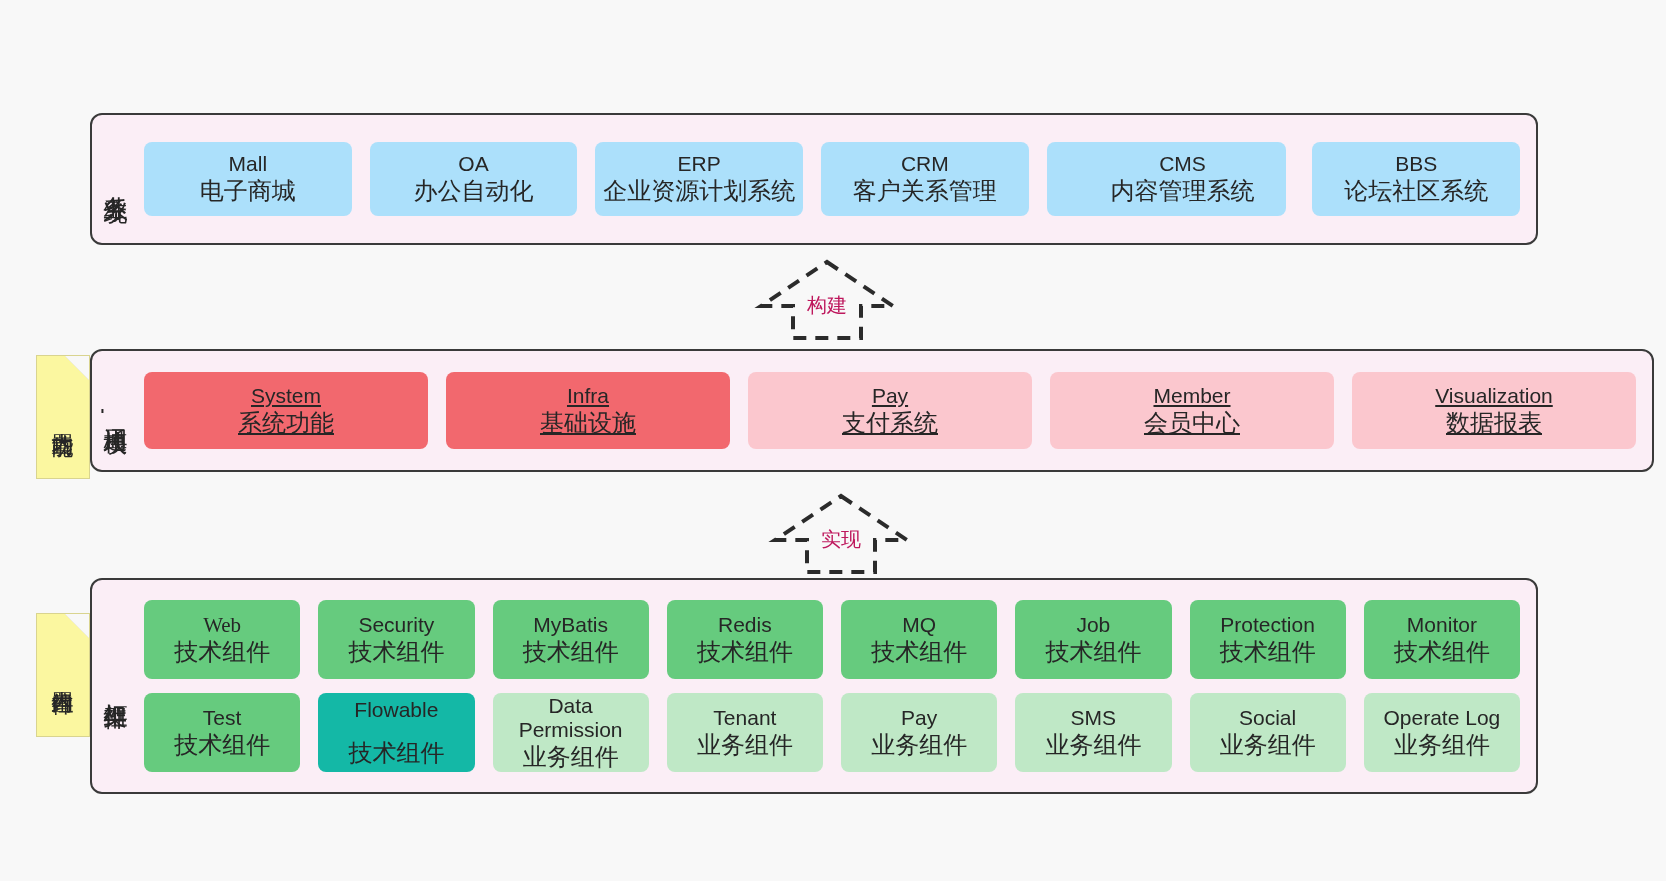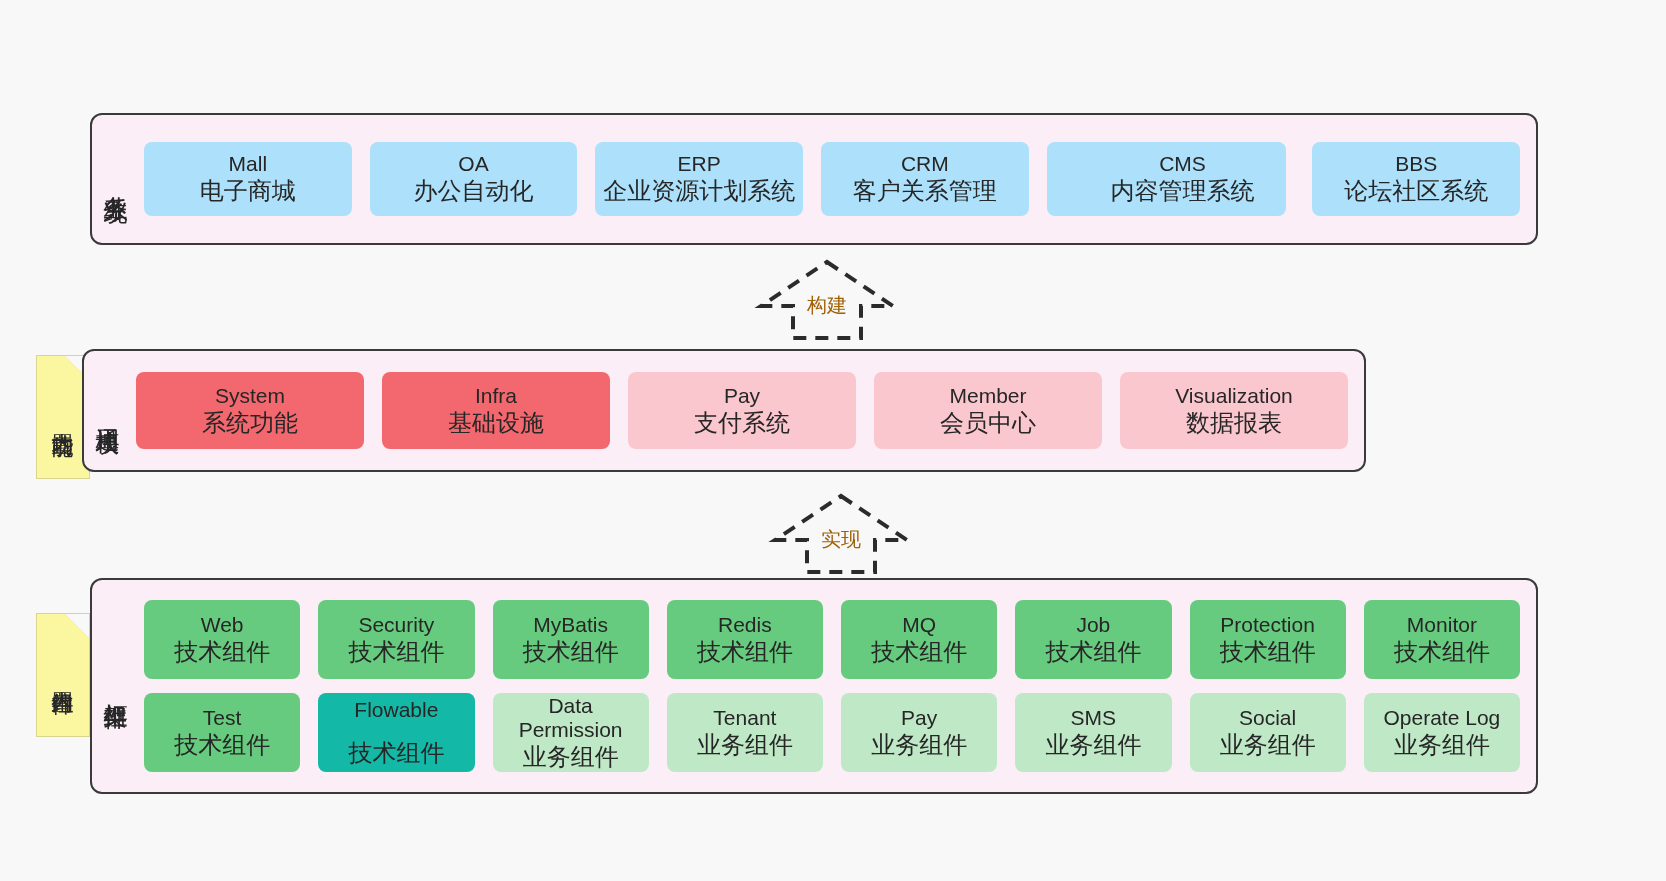--- a/index.html
+++ b/index.html
@@ -73,21 +73,21 @@
     font-size: 21px;
   }
   .cell .cn {
     font-size: 24px;
   }
 
   
   #band-business { left: 90px; top: 113px; width: 1448px; height: 132px; }
   #band-business .cell { height: 74px; background: #ace0fb; }
 
-  #band-common { left: 82px; top: 349px; width: 1284px; height: 123px; }
+  #band-common { left: 90px; top: 349px; width: 1564px; height: 123px; text-decoration: underline; }
   #band-common .cell { height: 77px; }
 
   #band-framework { left: 90px; top: 578px; width: 1448px; height: 216px; }
   #band-framework .cell { height: 79px; }
 
   
   .note {
     position: absolute;
     box-sizing: border-box;
     background: #fbf7a0;
@@ -128,21 +128,21 @@
     position: absolute;
     pointer-events: none;
   }
   .arrow svg { display: block; overflow: visible; }
   .arrow .arrow-label {
     position: absolute;
     left: 0;
     width: 100%;
     text-align: center;
     font-size: 20px;
-    color: #a16207;
+    color: #be185d;
     user-select: none;
   }
   #arrow-build { left: 757px; top: 258px; width: 140px; height: 84px; }
   #arrow-build .arrow-label { top: 34px; }
   #arrow-impl { left: 771px; top: 492px; width: 140px; height: 84px; }
   #arrow-impl .arrow-label { top: 34px; }
 </style>
 </head>
 <body style="background: rgb(248, 248, 248);">
 
@@ -225,21 +225,21 @@
     <div class="arrow-label">实现</div>
   </div>
 
   <div class="note" id="note-framework" style="background: rgb(251, 247, 160);">
     <span>内置组件</span>
   </div>
   <div class="band" id="band-framework" style="background: rgb(251, 238, 246); border-color: rgb(58, 58, 58);">
     <div class="band-title">框架组件</div>
     <div class="band-body">
       <div class="row">
-        <div class="cell" style="background: rgb(102, 203, 126);">
+        <div class="cell" style="background: rgb(102, 203, 126); font-family: Liberation Serif, serif;">
           <span class="en">Web</span>
           <span class="cn">技术组件</span>
         </div>
         <div class="cell" style="background: rgb(102, 203, 126);">
           <span class="en">Security</span>
           <span class="cn">技术组件</span>
         </div>
         <div class="cell" style="background: rgb(102, 203, 126);">
           <span class="en">MyBatis</span>
           <span class="cn">技术组件</span>

